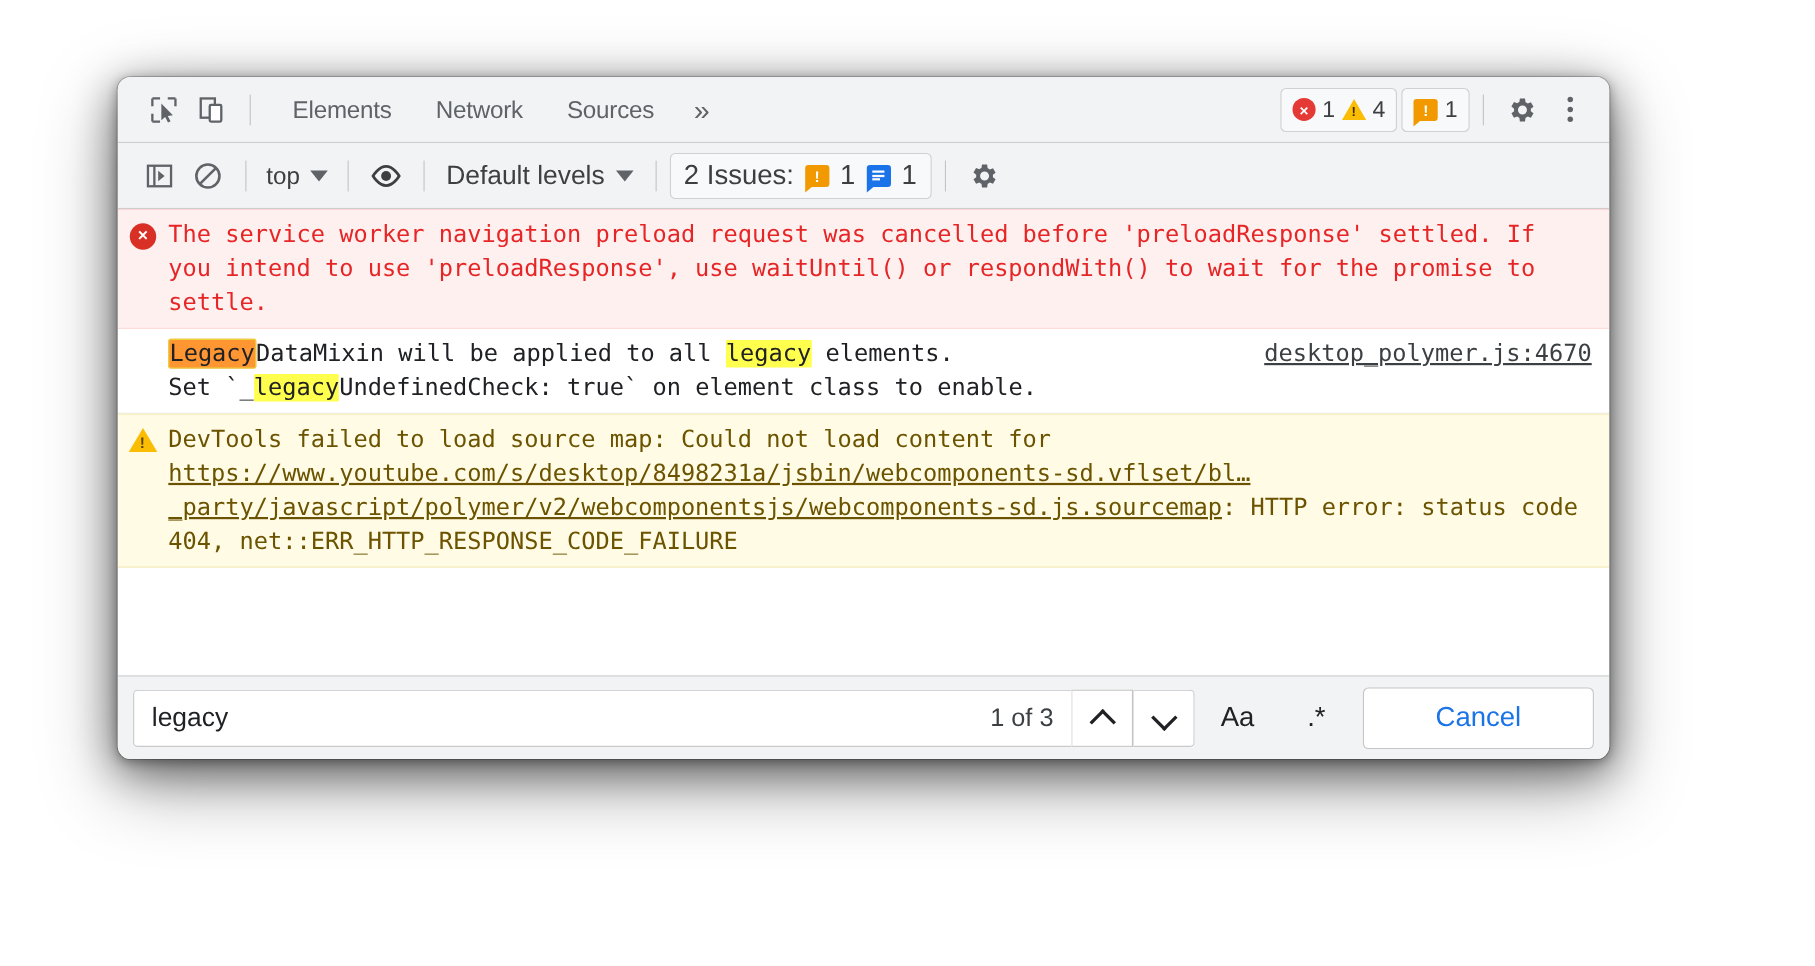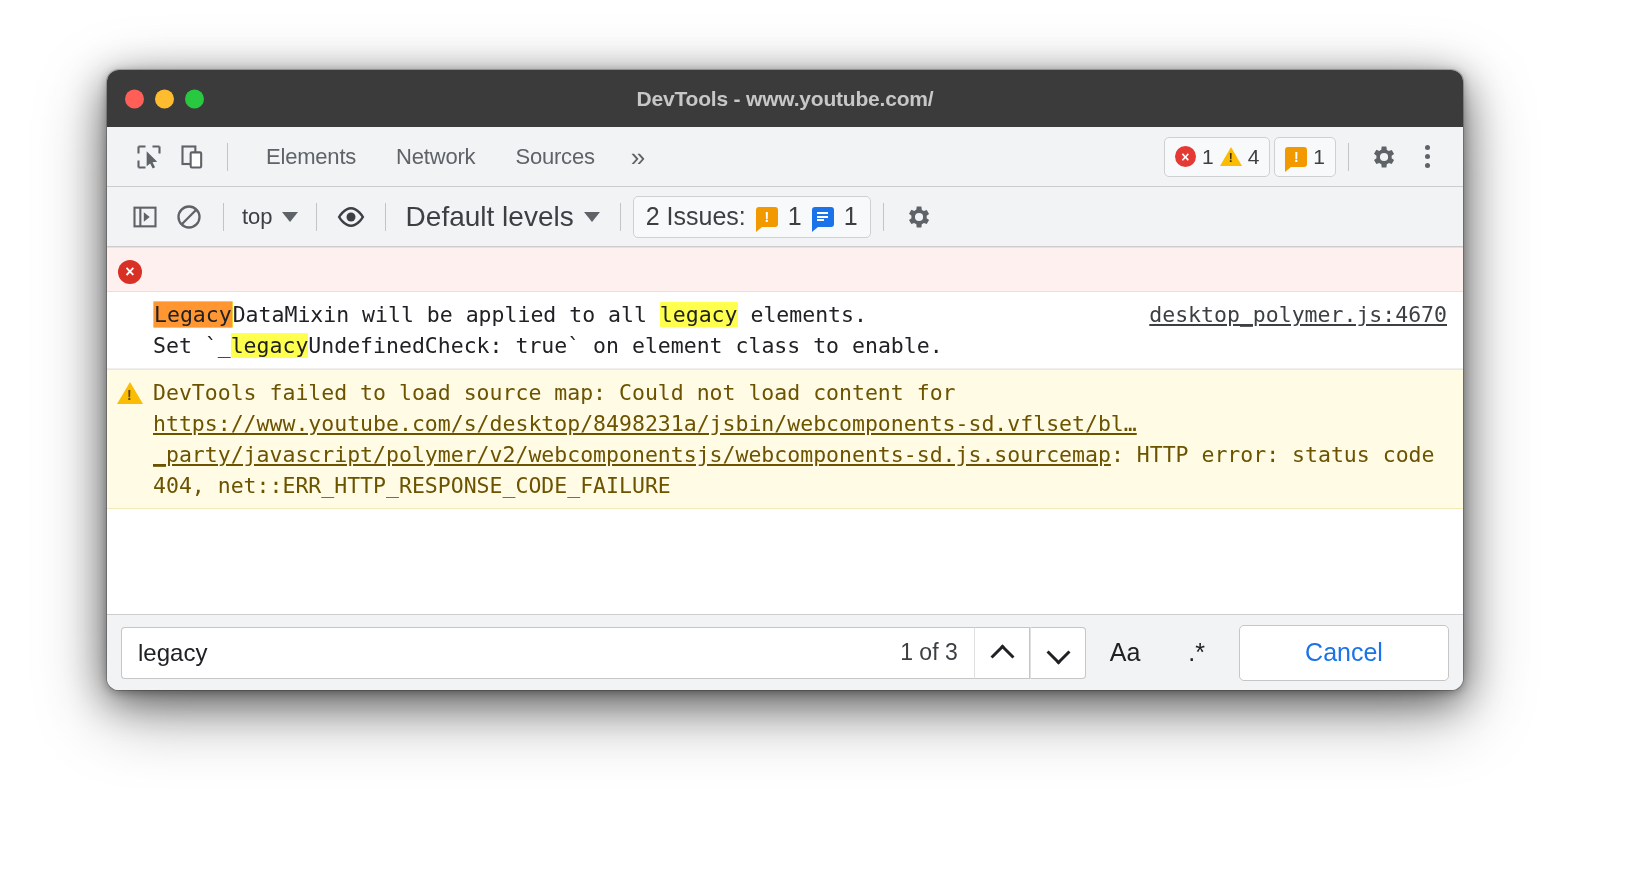--- a/index.html
+++ b/index.html
@@ -272,21 +272,21 @@
     margin: 0 12px 0 6px;
   }
   .filter-input span {
     font-size: 22px;
     color: #9aa0a6;
   }
   .levels {
     display: flex;
     align-items: center;
     gap: 10px;
-    font-size: 28px;
+    font-size: 24px;
     color: #3c4043;
     padding: 0 8px;
     white-space: nowrap;
   }
   .issues-box {
     display: flex;
     align-items: center;
     height: 40px;
     border: 1px solid #d0d0d0;
     border-radius: 5px;
@@ -486,28 +486,20 @@
     font-family: "Liberation Sans", sans-serif;
     margin-left: 10px;
   }
 </style>
 </head>
 <body>
 
 <div class="screen">
   <div class="window">
 
-    <div class="titlebar">
-      <div class="traffic">
-        <span class="dot red"></span>
-        <span class="dot yellow"></span>
-        <span class="dot green"></span>
-      </div>
-      <div class="title-text">DevTools - www.youtube.com/</div>
-    </div>
 
     <div class="tabstrip">
       <div class="icon-btn">
         <svg width="28" height="28" viewBox="0 0 24 24">
           <path d="M3 3h6M3 3v6M21 3h-6M21 3v6M3 21h6M3 21v-6" fill="none" stroke="#5f6368" stroke-width="1.8"></path>
           <path d="M10 7l9 9-4 .6 2.2 4.2-2 1-2.2-4.3L10 20z" fill="#5f6368"></path>
         </svg>
       </div>
       <div class="icon-btn">
         <svg width="28" height="28" viewBox="0 0 24 24">
@@ -609,20 +601,21 @@
         </svg>
       </div>
     </div>
 
     <div class="console-body">
 
       <div class="msg error">
         <div class="ico">
           <span class="err-ico">×</span>
         </div>
+        <div class="body">The service worker navigation preload request was cancelled before 'preloadResponse' settled. If you intend to use 'preloadResponse', use waitUntil() or respondWith() to wait for the promise to settle.</div>
       </div>
 
       <div class="msg info">
         <div class="ico"></div>
         <div class="body">
           <div class="info-text"><span class="hl-current">Legacy</span><span>DataMixin will be applied to all </span><span class="hl">legacy</span><span> elements.
 Set `_</span><span class="hl">legacy</span><span>UndefinedCheck: true` on element class to enable.</span></div>
           <a class="src-link" href="#">desktop_polymer.js:4670</a>
         </div>
       </div>

